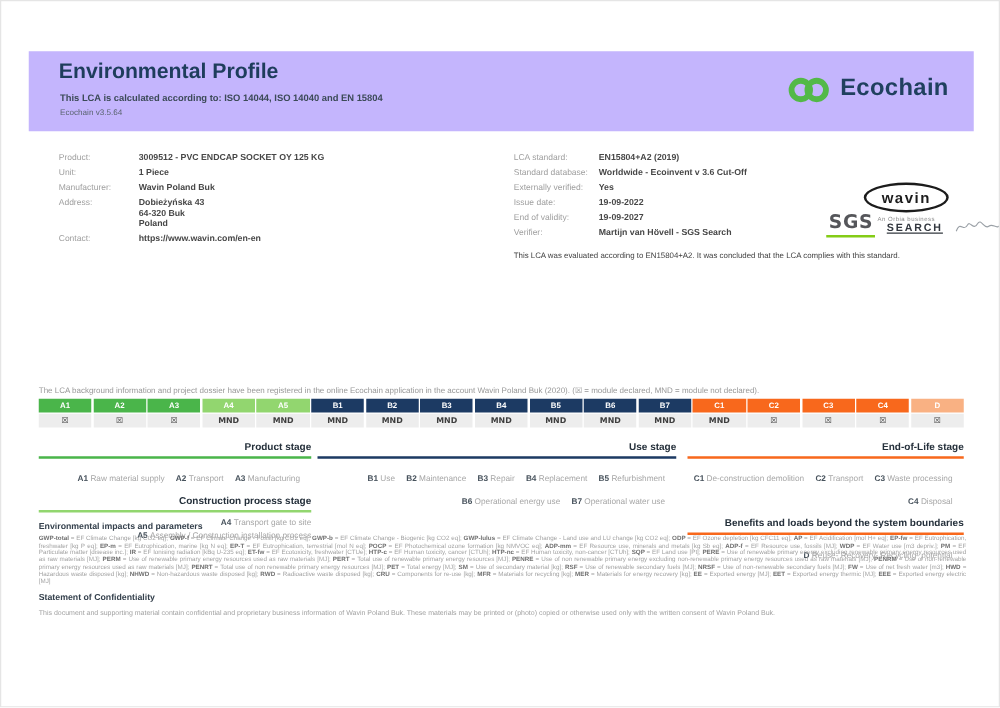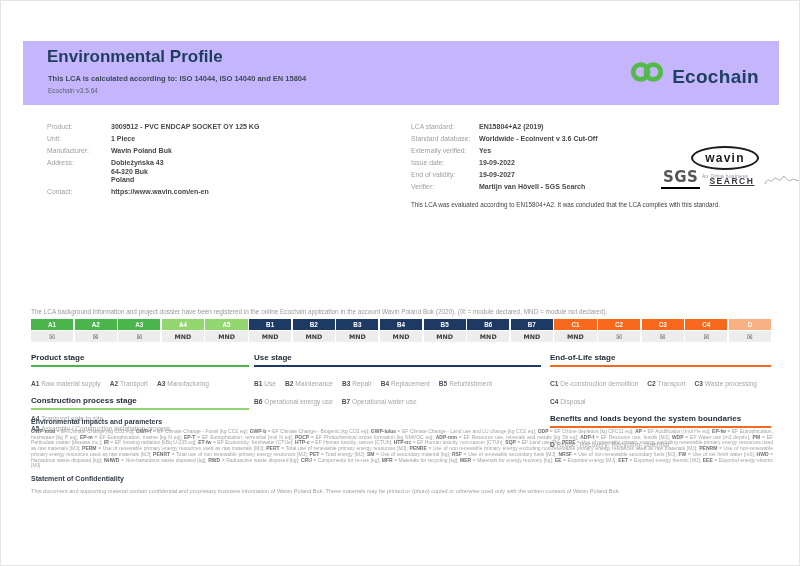--- a/index.html
+++ b/index.html
@@ -4,61 +4,61 @@
 <style>
   html,body{margin:0;padding:0;background:#fff;}
   .page{position:relative;width:800px;height:566px;background:#fff;border:1px solid #e5e5e5;
         box-sizing:border-box;font-family:"Liberation Sans",sans-serif;overflow:hidden;}
 
   
   .header-band{position:absolute;left:22px;top:40px;width:756px;height:64px;background:#c4b5fd;}
   .hb-title{position:absolute;left:24px;top:6px;font-size:17px;font-weight:600;color:#1e3d5c;}
   .hb-sub{position:absolute;left:25px;top:33px;font-size:7.5px;font-weight:700;color:#3c4a58;}
   .hb-ver{position:absolute;left:25px;top:46px;font-size:6.5px;color:#5a6470;}
-  .ecochain-logo{position:absolute;right:20px;top:19px;display:flex;align-items:flex-end;gap:7px;}
+  .ecochain-logo{position:absolute;right:20px;top:19px;display:flex;align-items:flex-start;gap:7px;}
   .eco-name{font-size:19px;font-weight:700;color:#20405f;letter-spacing:.3px;}
 
   
   .info-left{position:absolute;left:46px;top:122px;width:330px;}
   .info-right{position:absolute;left:410px;top:122px;width:300px;}
   .info-row{display:flex;margin-bottom:3.5px;}
   .info-label{width:64px;flex:none;font-size:6.8px;color:#9e9e9e;line-height:8.5px;}
   .info-right .info-label{width:68px;}
   .info-value{font-size:7px;color:#474747;font-weight:700;line-height:8.5px;white-space:pre-line;}
   .eval-note{position:absolute;left:410px;top:200px;width:385px;font-size:6.3px;color:#3f3f3f;white-space:nowrap;}
 
   
   .wavin{position:absolute;left:686px;top:128px;width:76px;text-align:center;margin-top:17px;}
   .wavin-oval{width:64px;height:20px;margin:0 auto;border:2.5px solid #1c1c1c;border-radius:50%;
               display:flex;align-items:center;justify-content:center;}
   .wavin-name{font-size:12px;font-weight:700;letter-spacing:1.2px;color:#1c1c1c;}
   .wavin-tag{margin-top:4px;font-size:4.8px;color:#8a8a8a;letter-spacing:.4px;}
 
   
   .sgs{position:absolute;left:660px;top:167px;display:flex;align-items:flex-end;gap:9px;}
-  .sgs-mark{display:inline-block;border-bottom:2px solid #000000;padding:0 2px 1px 2px;}
+  .sgs-mark{display:inline-block;border-bottom:2px solid #84cc16;padding:0 2px 1px 2px;}
   .sgs-text{font-size:15px;font-weight:800;color:#55565a;letter-spacing:.5px;font-family:"DejaVu Sans",sans-serif;}
   .sgs-search{font-size:8.5px;font-weight:700;color:#33383f;letter-spacing:1.5px;padding-bottom:3px;text-decoration:underline;}
   .sig{margin-bottom:1px;}
 
   
   .reg-note{position:absolute;left:30px;top:307px;width:760px;font-size:6.4px;color:#989898;}
   .module-table{position:absolute;left:30px;top:318px;width:740px;display:grid;
                 grid-template-columns:repeat(17,1fr);gap:1.5px;}
   .mod-head{height:10.5px;display:flex;align-items:center;justify-content:center;
             color:#fff;font-size:6.3px;font-weight:700;}
   .mod-status{height:11px;display:flex;align-items:center;justify-content:center;background:#ededed;
               color:#3e3e3e;font-size:6.3px;font-weight:600;font-family:"DejaVu Sans",sans-serif;}
 
   
   .legend-col{position:absolute;top:352px;}
   #legend-col-1{left:30px;width:218px;}
   #legend-col-2{left:253px;width:287px;}
   #legend-col-3{left:549px;width:221px;}
-  .legend-group{margin-bottom:6px;}
+  .legend-group{margin-bottom:6px;text-align:right;}
   .legend-title{font-size:8px;font-weight:700;color:#25303b;}
   .legend-rule{height:2px;margin:3px 0 5px 0;}
   .legend-items.inline .legend-item{display:inline-block;margin-right:9px;margin-bottom:2px;}
   .legend-items.block .legend-item{display:block;margin-bottom:2px;}
   .legend-item{font-size:6.6px;line-height:8px;}
   .legend-item .code{color:#47525c;font-weight:700;}
   .legend-item .desc{color:#a6a6a6;}
 
   
   .params{position:absolute;left:30px;top:417px;width:742px;}

